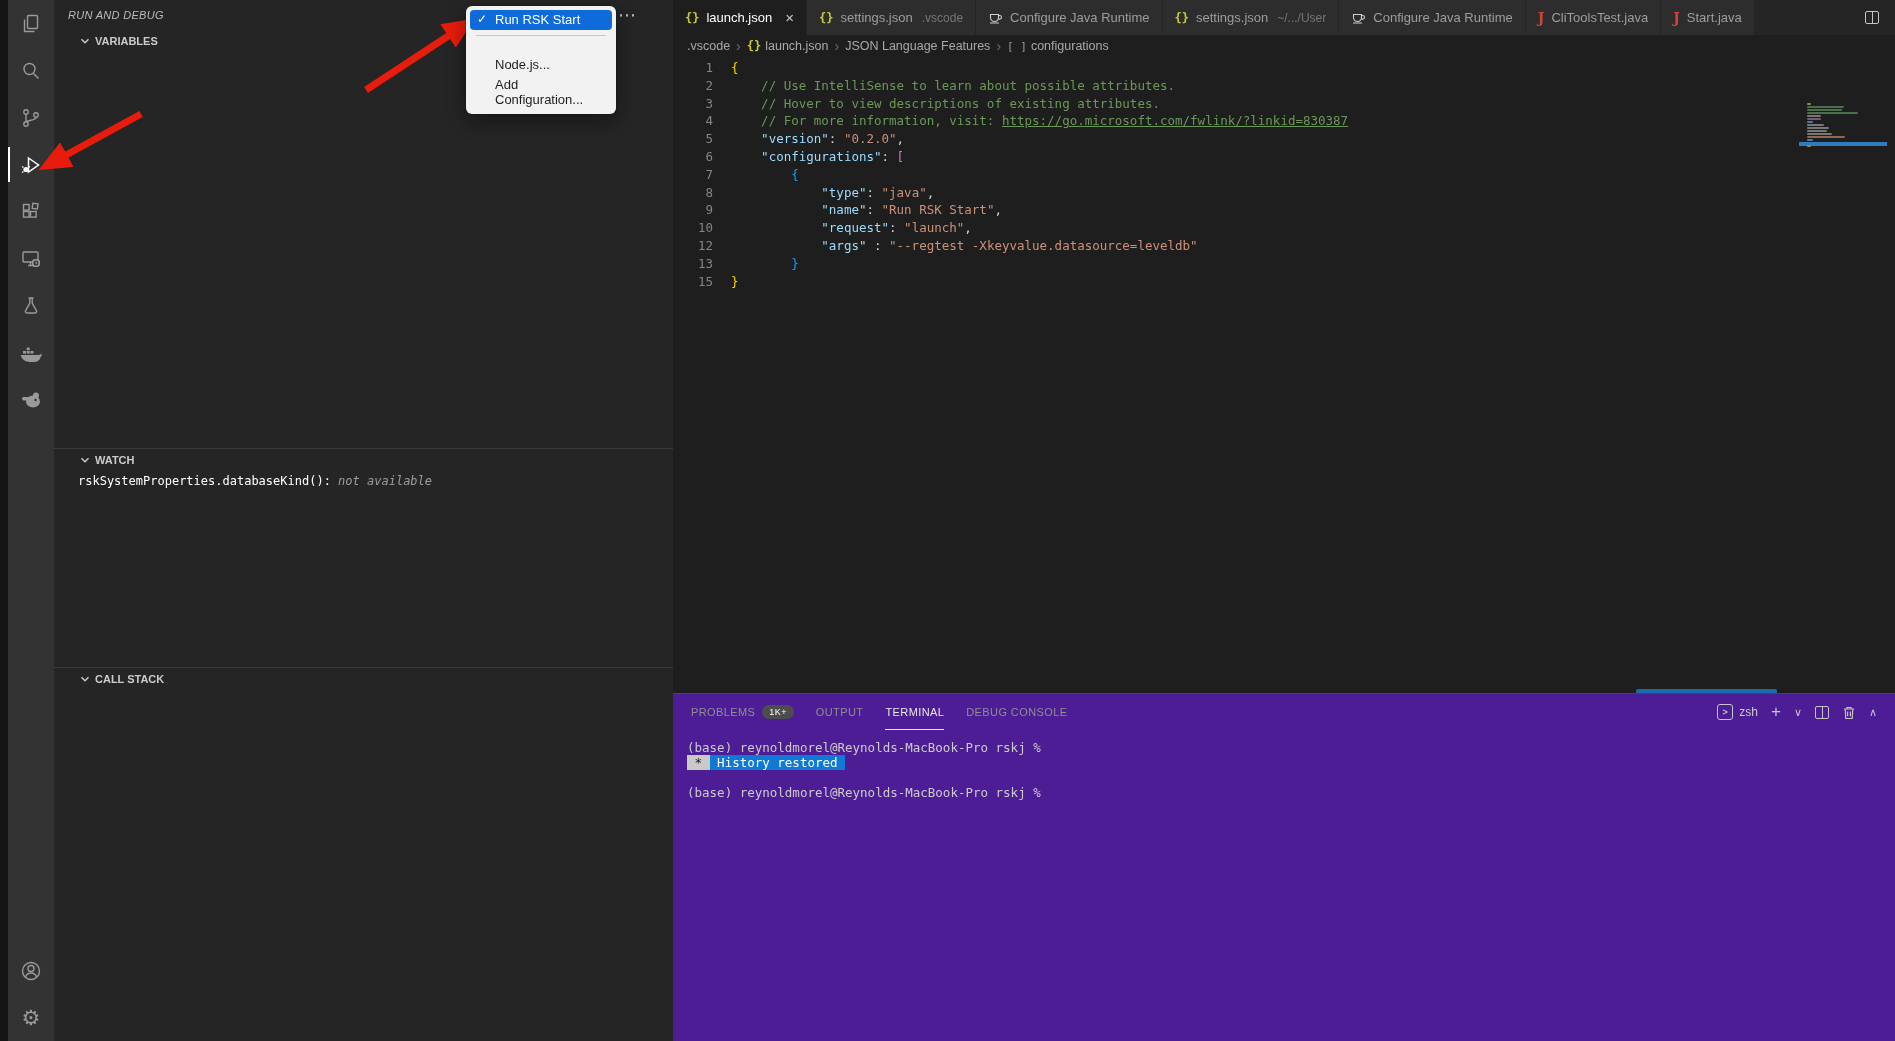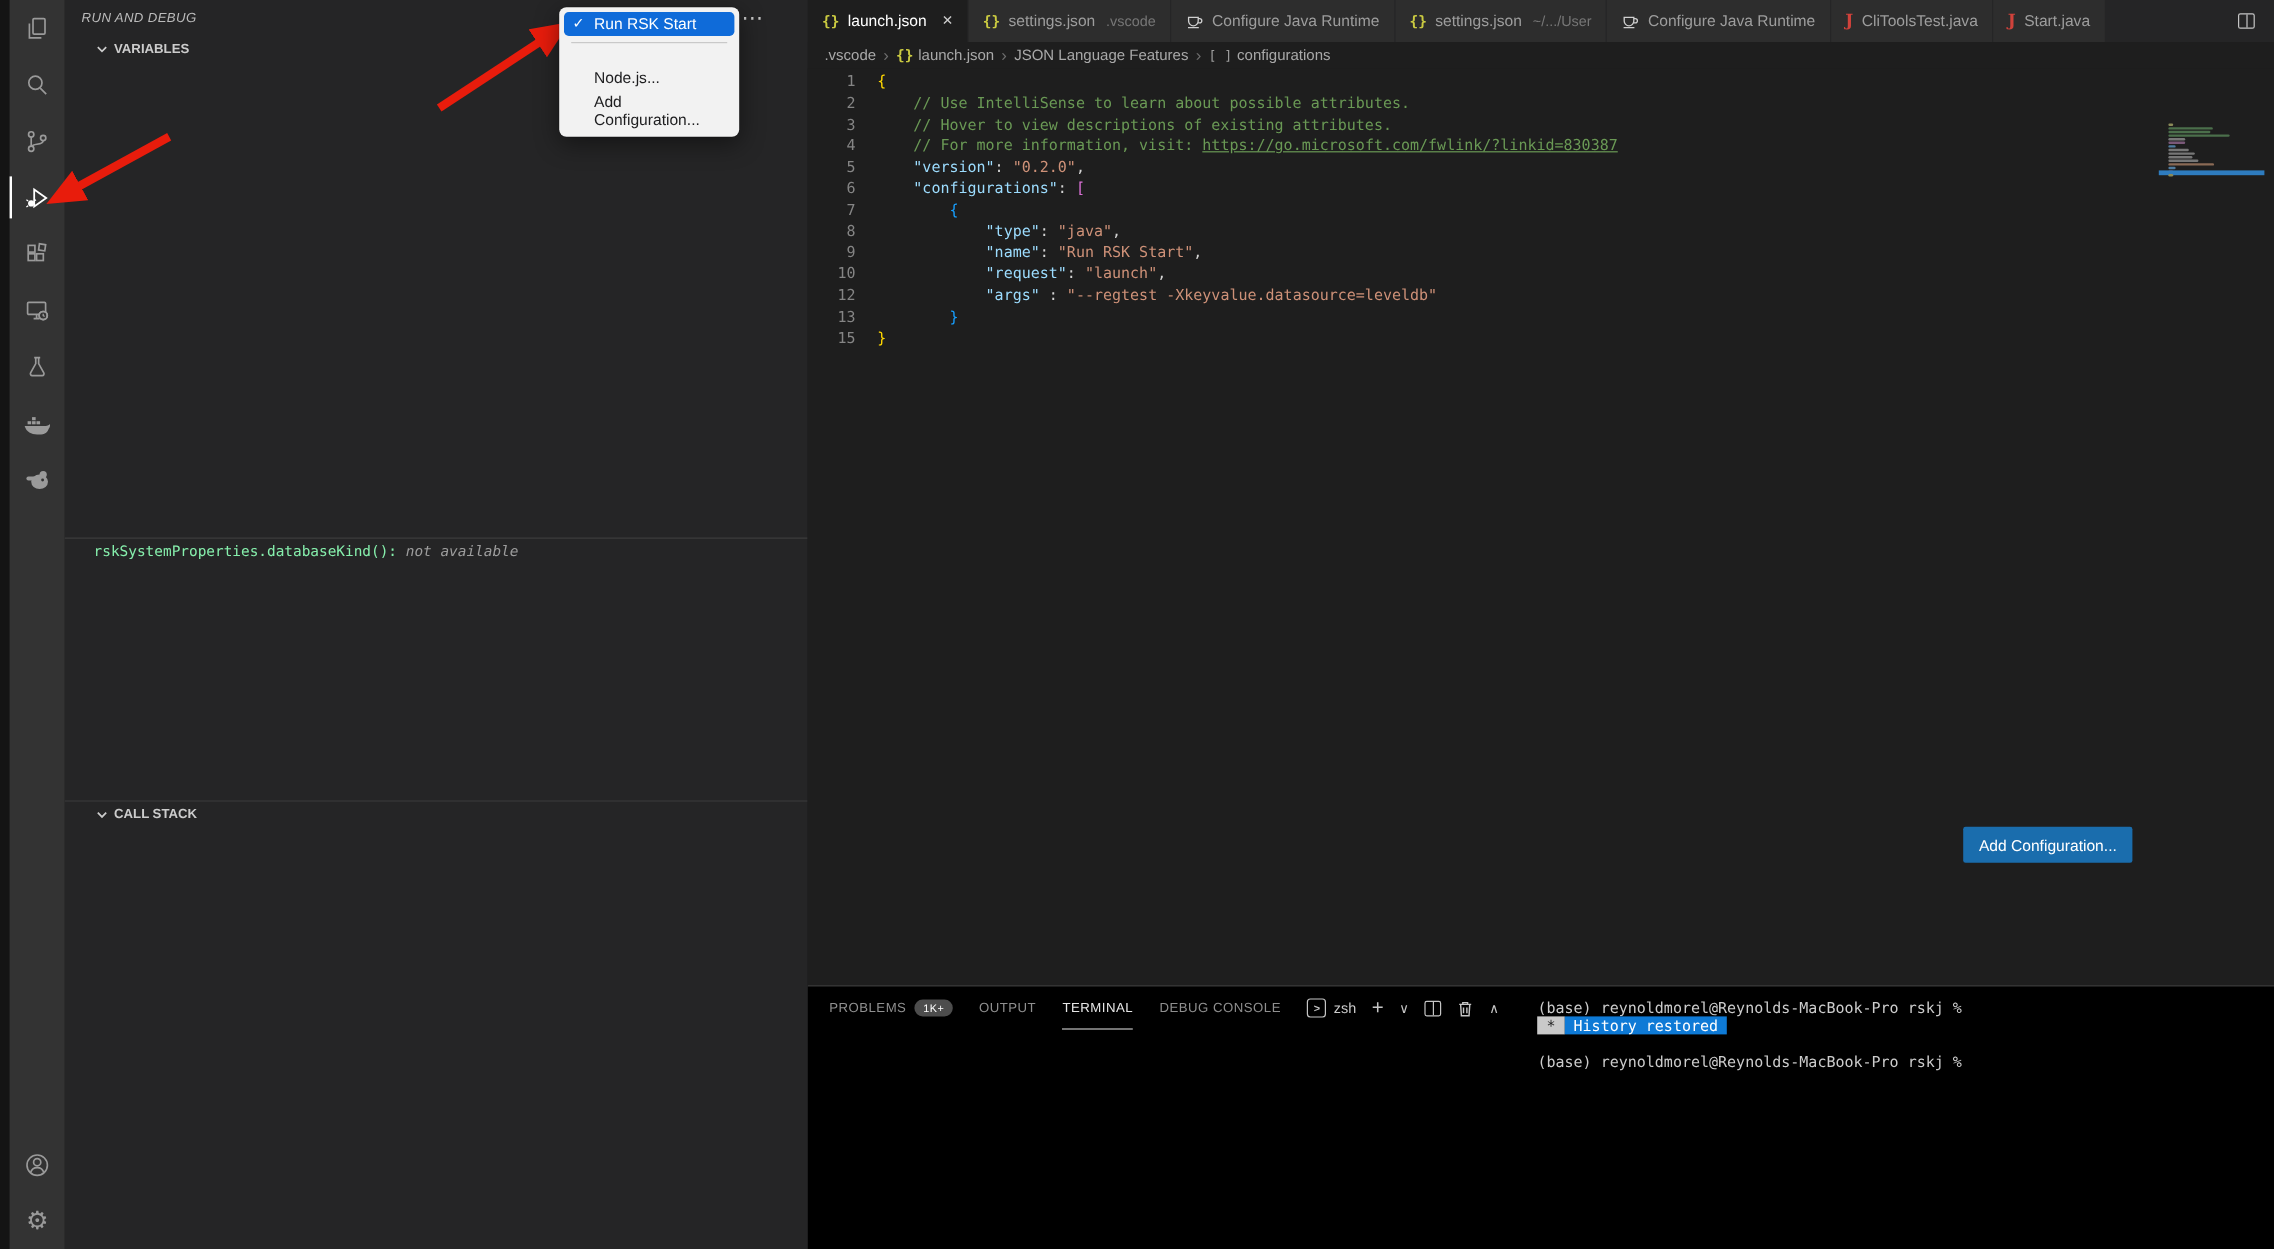--- a/index.html
+++ b/index.html
@@ -31,21 +31,21 @@
   .section { border-top:1px solid rgba(128,128,128,0.25); display:flex; flex-direction:column; }
   .section-header { height:22px; display:flex; align-items:center; gap:5px; padding:0 6px;
                     font-size:11px; font-weight:bold; color:#cccccc; cursor:pointer; flex:none;margin-left:20px; }
   .section-header svg { flex:none; }
   .sec-variables { height:418px; border-top:none; }
   .sec-watch { height:219px; }
   .sec-callstack { height:328px; }
   .sec-breakpoints { flex:1; }
 
   .watch-item { font-family:"DejaVu Sans Mono", monospace; font-size:12px; padding:3px 0 0 24px; }
-  .watch-expr { color:#86efac; }
+  .watch-expr { color:#ffffff; }
   .watch-val { color:#9d9d9d; font-style:italic; }
 
   .bp-item { display:flex; align-items:center; gap:7px; padding:3px 0 0 22px; font-size:13px; color:#cccccc; }
   .bp-checkbox { width:14px; height:14px; background:#ffffff; border-radius:3px; flex:none; }
 
   
   .popup { position:absolute; left:466px; top:6px; width:150px; background:#f2f2f2;
            border-radius:6px; box-shadow:0 6px 20px rgba(0,0,0,.45), 0 0 0 .5px rgba(0,0,0,.2);
            padding:4px; z-index:40; font-size:13px; color:#1d1d1f; }
   .popup-item { padding:2px 8px 3px 25px; border-radius:4px; position:relative; cursor:pointer; }
@@ -89,22 +89,22 @@
 
   .minimap { position:absolute; right:16px; top:46px; width:72px; }
   .mm-row { height:2px; margin-bottom:1px; border-radius:1px; }
   .mm-current { position:absolute; left:-8px; right:-8px; height:4px; background:#2e7cbf; }
 
   .add-config-btn { position:absolute; right:118px; top:632px; height:30px; padding:0 13px;
                     background:#1a6dad; color:#ffffff; font-size:13px; border:none; border-radius:2px;
                     display:flex; align-items:center; cursor:pointer; font-family:"Liberation Sans",sans-serif; }
 
   
-  .panel { height:220px; flex:none; border-top:1px solid #474747; background:#000000;
-           display:flex; flex-direction:row; }
+  .panel { height:348px; flex:none; border-top:1px solid #474747; background:#4c1d95;
+           display:flex; flex-direction:column; }
   .panel-tabs { height:36px; display:flex; align-items:center; padding:0 18px; gap:22px; flex:none; }
   .panel-tab { font-size:11px; letter-spacing:.4px; color:#8f8f8f; display:flex; align-items:center; gap:7px;
                cursor:pointer; height:100%; }
   .panel-tab.active { color:#e7e7e7; box-shadow: inset 0 -1px 0 #e7e7e7; }
   .panel-badge { background:#4d4d4d; color:#ffffff; font-size:9px; font-weight:normal;
                  border-radius:9px; padding:2px 7px; }
   .panel-actions { margin-left:auto; display:flex; align-items:center; gap:13px; color:#c5c5c5; }
   .zsh-box { width:16px; height:16px; border:1px solid #c5c5c5; border-radius:3px; font-size:9px;
              display:flex; align-items:center; justify-content:center; font-weight:bold; }
   .zsh-label { font-size:12px; color:#cccccc; margin-left:-7px; }
@@ -219,20 +219,26 @@
     <div class="section sec-variables">
       <div class="section-header">
         <svg width="10" height="10" viewBox="0 0 10 10" fill="none" stroke="#cccccc" stroke-width="1.4">
             <path d="M1.5 3.2 L5 6.8 L8.5 3.2"></path>
           </svg>
         <span>VARIABLES</span>
       </div>
     </div>
 
     <div class="section sec-watch">
+      <div class="section-header">
+        <svg width="10" height="10" viewBox="0 0 10 10" fill="none" stroke="#cccccc" stroke-width="1.4">
+            <path d="M1.5 3.2 L5 6.8 L8.5 3.2"></path>
+          </svg>
+        <span>WATCH</span>
+      </div>
       <div class="watch-item">
         <span class="watch-expr">rskSystemProperties.databaseKind():</span>
         <span class="watch-val">not available</span>
       </div>
     </div>
 
     <div class="section sec-callstack">
       <div class="section-header">
         <svg width="10" height="10" viewBox="0 0 10 10" fill="none" stroke="#cccccc" stroke-width="1.4">
             <path d="M1.5 3.2 L5 6.8 L8.5 3.2"></path>

